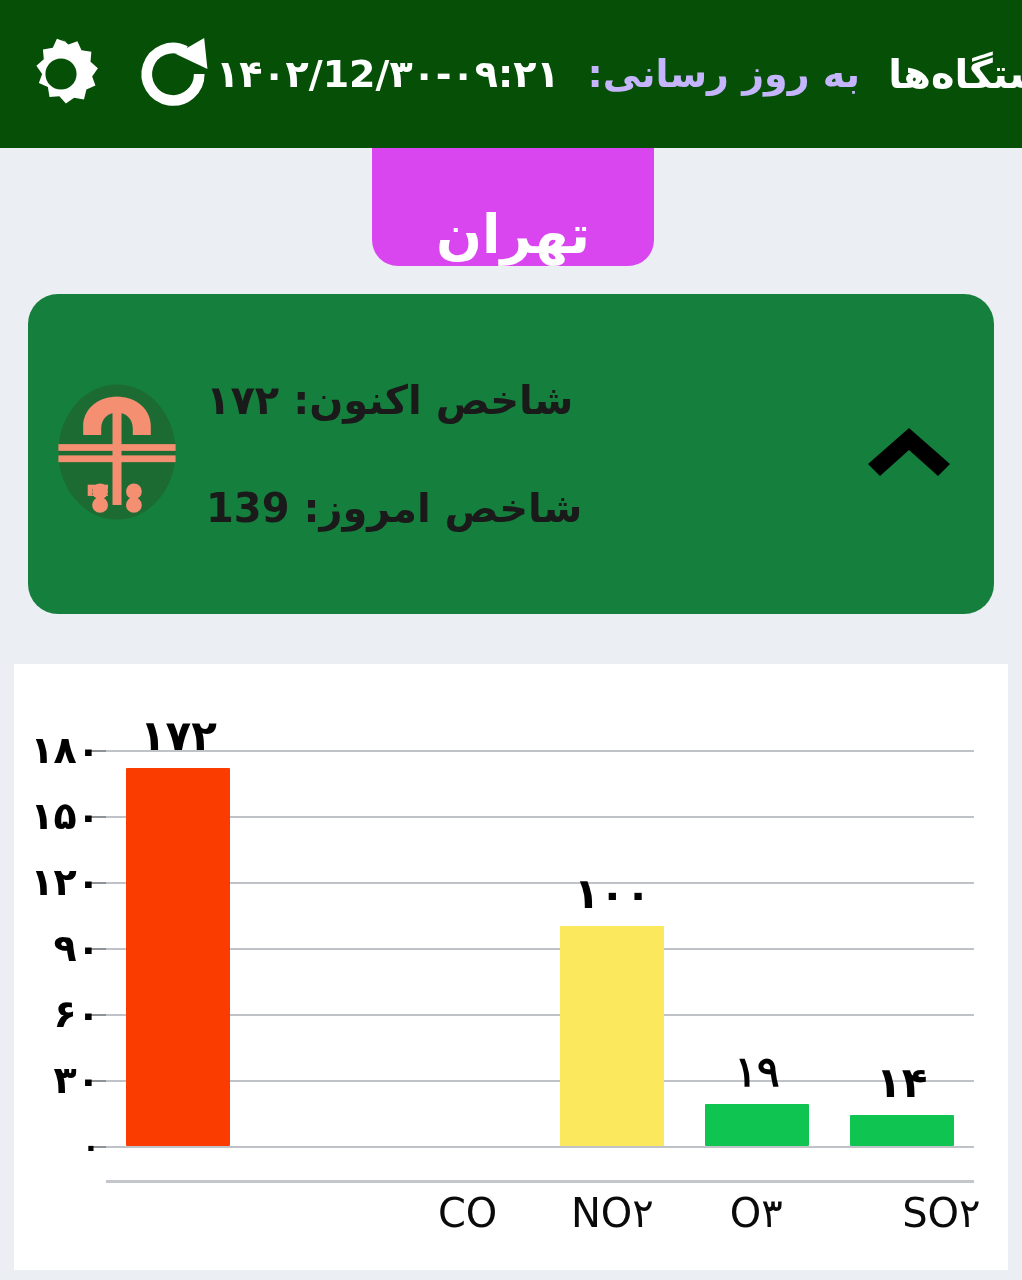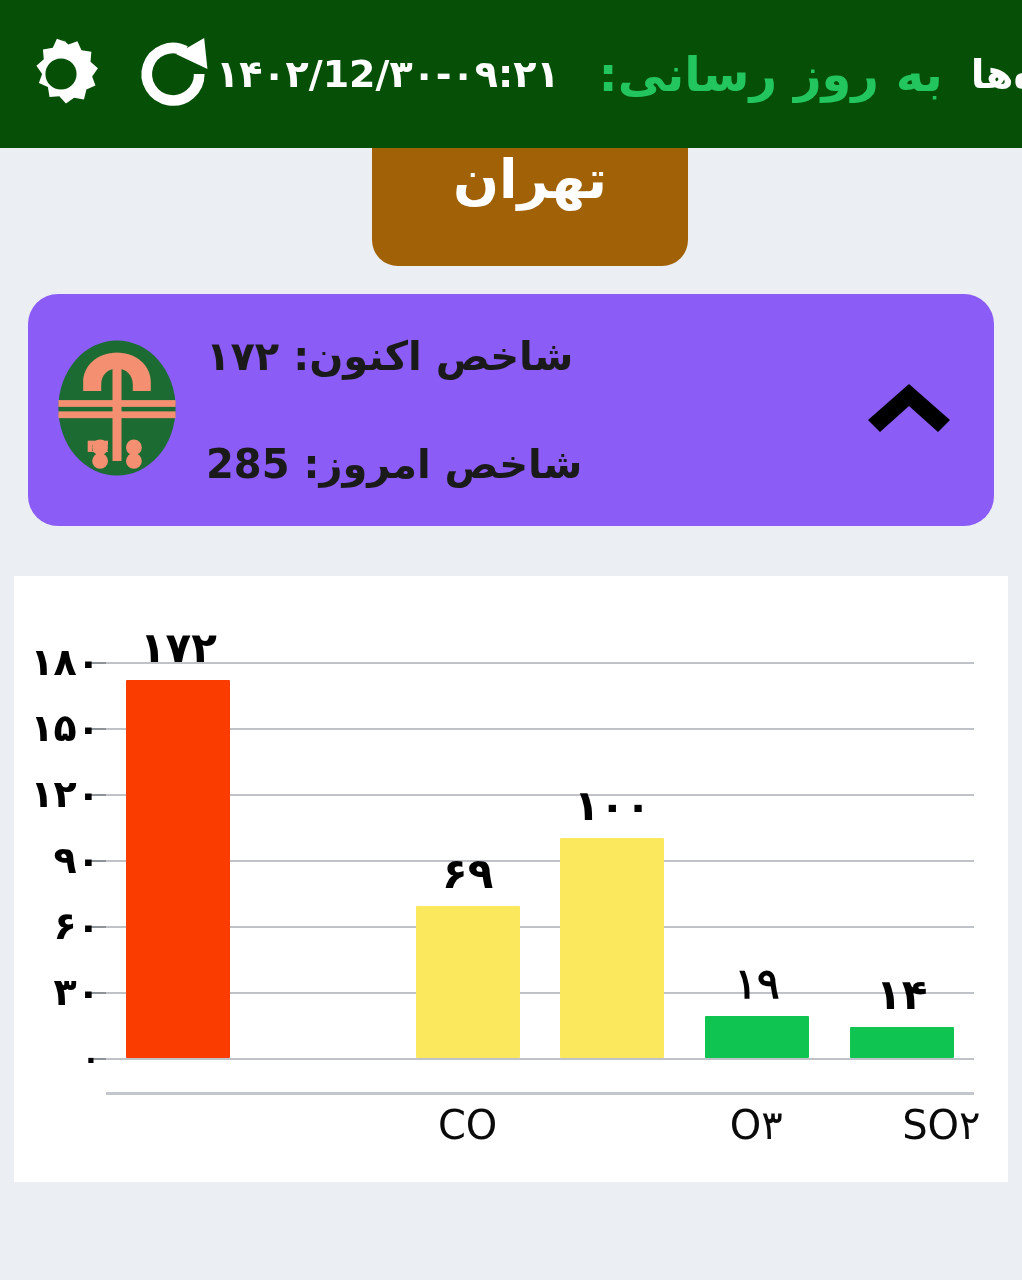--- a/index.html
+++ b/index.html
@@ -56,69 +56,68 @@
     white-space: nowrap;
   }
 
   .appbar-title .t-main {
     color: #FFFFFF;
     font-size: 40px;
     font-weight: 700;
     letter-spacing: -0.5px;
   }
   .appbar-title .t-sub {
-    color: #22c55e;
-    font-size: 48px;
+    color: #c4b5fd;
+    font-size: 38px;
     font-weight: 700;
     letter-spacing: -0.5px;
-    margin-left: 11px;
   }
   .appbar-title .t-date {
     color: #FFFFFF;
     font-size: 38px;
     font-weight: 700;
     direction: ltr;
     letter-spacing: -0.5px;
   }
 
   
   .tabrow {
     position: relative;
     width: 1022px;
     height: 120px;
   }
   .city-tab {
     position: absolute;
     top: 0;
     left: 372px;
-    width: 316px;
+    width: 282px;
     height: 118px;
-    background: #a16207;
+    background: #d946ef;
     border-bottom-left-radius: 26px;
     border-bottom-right-radius: 26px;
     display: flex;
-    align-items: flex-start;
+    align-items: flex-end;
     justify-content: center;
     cursor: pointer;
   }
   .city-tab span {
     color: #FFFFFF;
     font-size: 54px;
     font-weight: 700;
   }
 
   
   .station-wrap {
     padding: 26px 28px 0 28px;
   }
   .station-card {
     position: relative;
     width: 966px;
-    height: 232px;
-    background: #8b5cf6;
+    height: 320px;
+    background: #15803d;
     border-radius: 30px;
     display: flex;
     align-items: center;
     cursor: pointer;
   }
 
   .station-logo {
     width: 178px;
     height: 256px;
     display: flex;
@@ -320,21 +319,21 @@
       </span>
     </div>
 
     <div class="station-indices">
       <div class="idx-line">
         <span>شاخص اکنون:</span>
         <span class="idx-val">۱۷۲</span>
       </div>
       <div class="idx-line">
         <span>شاخص امروز:</span>
-        <span class="idx-val">285</span>
+        <span class="idx-val">139</span>
       </div>
     </div>
 
 
     <div class="station-logo">
       <span>
         <svg width="142" height="142" viewBox="0 0 112 126" aria-hidden="true">
           <ellipse cx="56" cy="63" rx="52" ry="60" fill="#1B6B33"></ellipse>
           <path fill="#F58F72" d="M56 14 c-18 0 -30 12 -30 26 v8 h16 v-6 c0-8 6-14 14-14 s14 6 14 14 v6 h16 v-8 c0-14 -12-26 -30-26z"></path>
           <rect x="4" y="56" width="104" height="6" fill="#F58F72"></rect>
@@ -382,37 +381,34 @@
         <div class="ytick" style="top: 330px;">۳۰</div>
         <div class="ytickmark" style="top: 396px;"></div>
         <div class="ytick zero" style="top: 396px;">۰</div>
       </div>
     <div class="bars" id="bars">
         <div class="barslot" style="left: 20.2533px; width: 104.16px;">
           <div class="bar" style="height: 378.4px; background: rgb(250, 60, 0);"></div>
           <div class="barlabel" style="bottom: 386.4px;">۱۷۲</div>
         </div>
         <div class="barslot" style="left: 164.92px; width: 104.16px;"></div>
-        <div class="barslot" style="left: 309.587px; width: 104.16px;">
-          <div class="bar" style="height: 151.8px; background: rgb(251, 232, 92);"></div>
-          <div class="barlabel" style="bottom: 159.8px;">۶۹</div>
-        </div>
         <div class="barslot" style="left: 454.253px; width: 104.16px;">
           <div class="bar" style="height: 220px; background: rgb(251, 232, 92);"></div>
           <div class="barlabel" style="bottom: 228px;">۱۰۰</div>
         </div>
         <div class="barslot" style="left: 598.92px; width: 104.16px; font-family: Liberation Serif, serif;">
           <div class="bar" style="height: 41.8px; background: rgb(15, 196, 81);"></div>
           <div class="barlabel" style="bottom: 49.8px;">۱۹</div>
         </div>
         <div class="barslot" style="left: 743.587px; width: 104.16px;">
           <div class="bar" style="height: 30.8px; background: rgb(15, 196, 81);"></div>
           <div class="barlabel" style="bottom: 38.8px;">۱۴</div>
         </div>
       </div>
   </div>
   <div class="xaxis-rule"></div>
   <div class="xlabels" id="xlabels">
       <div class="xlabel" style="left: 289.333px; width: 144.667px;">CO</div>
+      <div class="xlabel" style="left: 434px; width: 144.667px;">NO۲</div>
       <div class="xlabel" style="left: 578px; width: 144.667px;">O۳</div>
       <div class="xlabel" style="left: 763px; width: 144.667px;">SO۲</div>
     </div>
 </div>
 
 </body></html>

